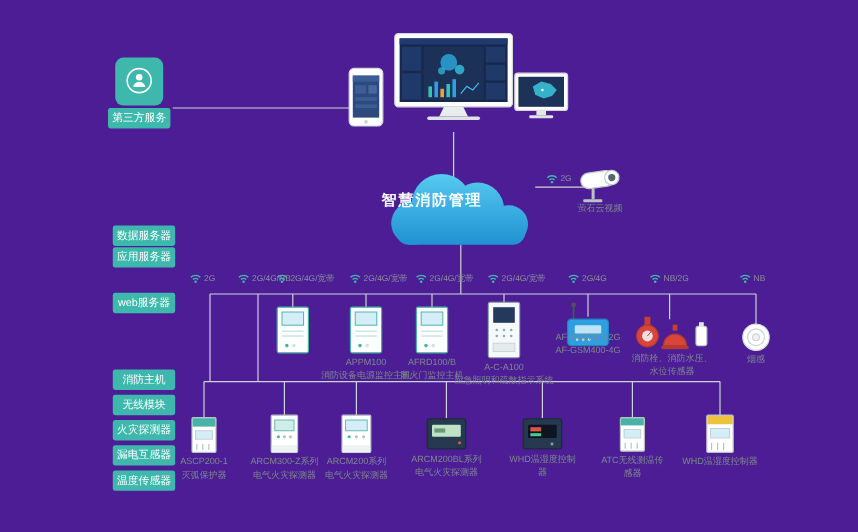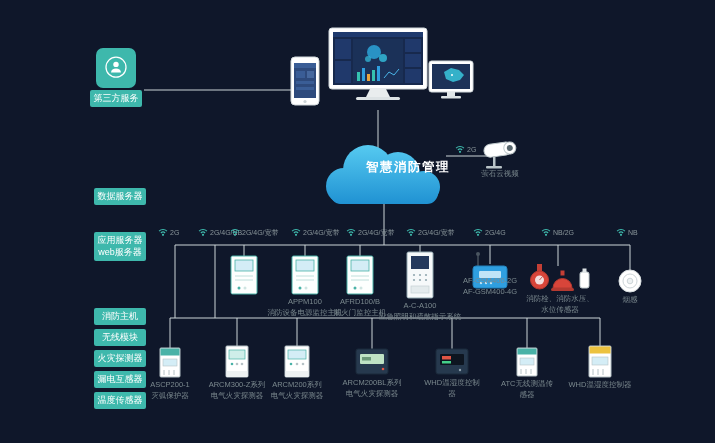--- a/index.html
+++ b/index.html
@@ -1,29 +1,29 @@
 <!DOCTYPE html>
 <html style="--accent-teal: #3eb8ac; --cloud-blue-top: #55c9f0; --cloud-blue-bottom: #1e90d2; --device-outline-teal: #49b2a7; --alarm-red: #d8453a; --panel-navy: #26394e; --line-gray: #ccd5d7; --label-gray: #7b898e;"><head>
 <meta charset="utf-8">
 <style>
   :root { --accent-teal:#3eb8ac; --label-gray:#7b898e; --line-gray:#ccd5d7; }
   * { box-sizing:border-box; }
   body { margin:0; background:#fff; }
-  .canvas { position:relative; width:715px; height:443px; overflow:hidden; background:#0f172a;
+  .canvas { position:relative; width:715px; height:443px; overflow:hidden; background:#4c1d95;
             font-family:"Liberation Sans","DejaVu Sans",sans-serif; }
   .layer { position:absolute; left:0; top:0; width:715px; height:443px; }
   .tag { position:absolute; width:52px; padding:4px 0; text-align:center; font-size:9px; line-height:1;
          color:#fff; background:var(--accent-teal); border-radius:2px; }
   .tp-icon { position:absolute; width:40px; height:40px; border-radius:7px; background:var(--accent-teal);
              display:flex; align-items:center; justify-content:center; }
   .tp-icon svg { width:32px; height:32px; }
   .link { position:absolute; display:flex; align-items:flex-end; gap:2px; font-size:7px; line-height:1;
           color:#8a969a; white-space:nowrap; }
   .wifi { width:10px; height:9px; flex:none; }
-  .cloud-text { position:absolute; text-align:right; color:#fff; font-weight:bold; font-size:12.5px;
+  .cloud-text { position:absolute; text-align:left; color:#fff; font-weight:bold; font-size:12.5px;
                 line-height:1.5; letter-spacing:1.5px; }
   .dev-label { position:absolute; transform:translateX(-50%); text-align:center; font-size:7.5px;
                line-height:1.45; color:var(--label-gray); }
   .dev-label div:empty { display:none; }
 </style>
 </head>
 <body>
 
 <div class="canvas">
 
@@ -240,21 +240,21 @@
   <div class="tp-icon" style="left:96px;top:48px">
     <svg viewBox="0 0 40 40">
       <circle cx="20" cy="19" r="12.5" fill="none" stroke="#fff" stroke-width="1.6"></circle>
       <circle cx="20" cy="15.5" r="3.4" fill="#fff"></circle>
       <path d="M13.8 25.5 a6.2 5 0 0 1 12.4 0 z" fill="#fff"></path>
     </svg>
   </div>
   <div class="tag" style="left:90px;top:90px">第三方服务</div>
 
   <div class="tag" style="left:94px;top:188px">数据服务器</div>
-  <div class="tag" style="left:94px;top:232px">应用服务器</div>
+  <div class="tag" style="left:94px;top:206px">应用服务器</div>
   <div class="tag" style="left:94px;top:244px">web服务器</div>
 
   <div class="tag" style="left:94px;top:308px">消防主机</div>
   <div class="tag" style="left:94px;top:329px">无线模块</div>
   <div class="tag" style="left:94px;top:350px">火灾探测器</div>
   <div class="tag" style="left:94px;top:371px">漏电互感器</div>
   <div class="tag" style="left:94px;top:392px">温度传感器</div>
 
   <div class="cloud-text" style="left:318px;top:158px;width:132px">
     <div>智慧消防管理</div>

